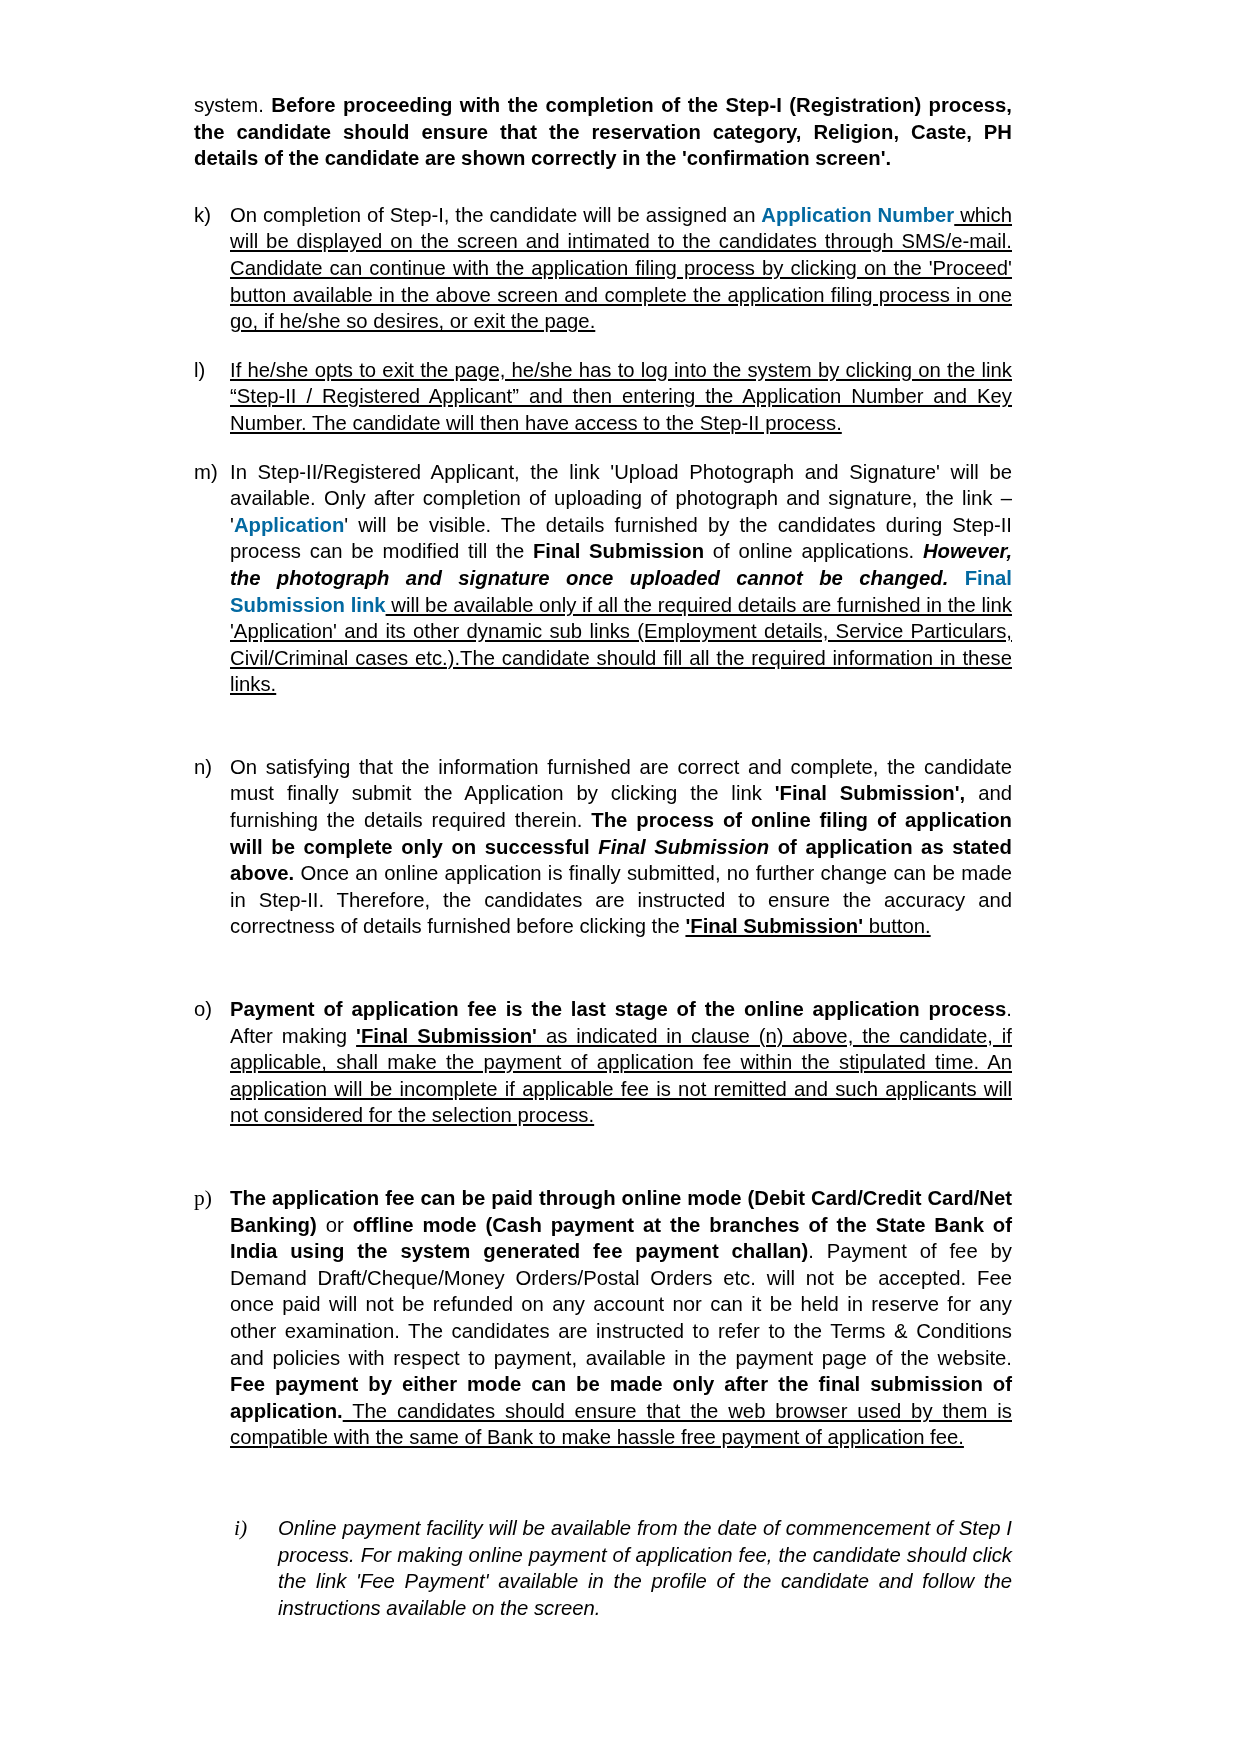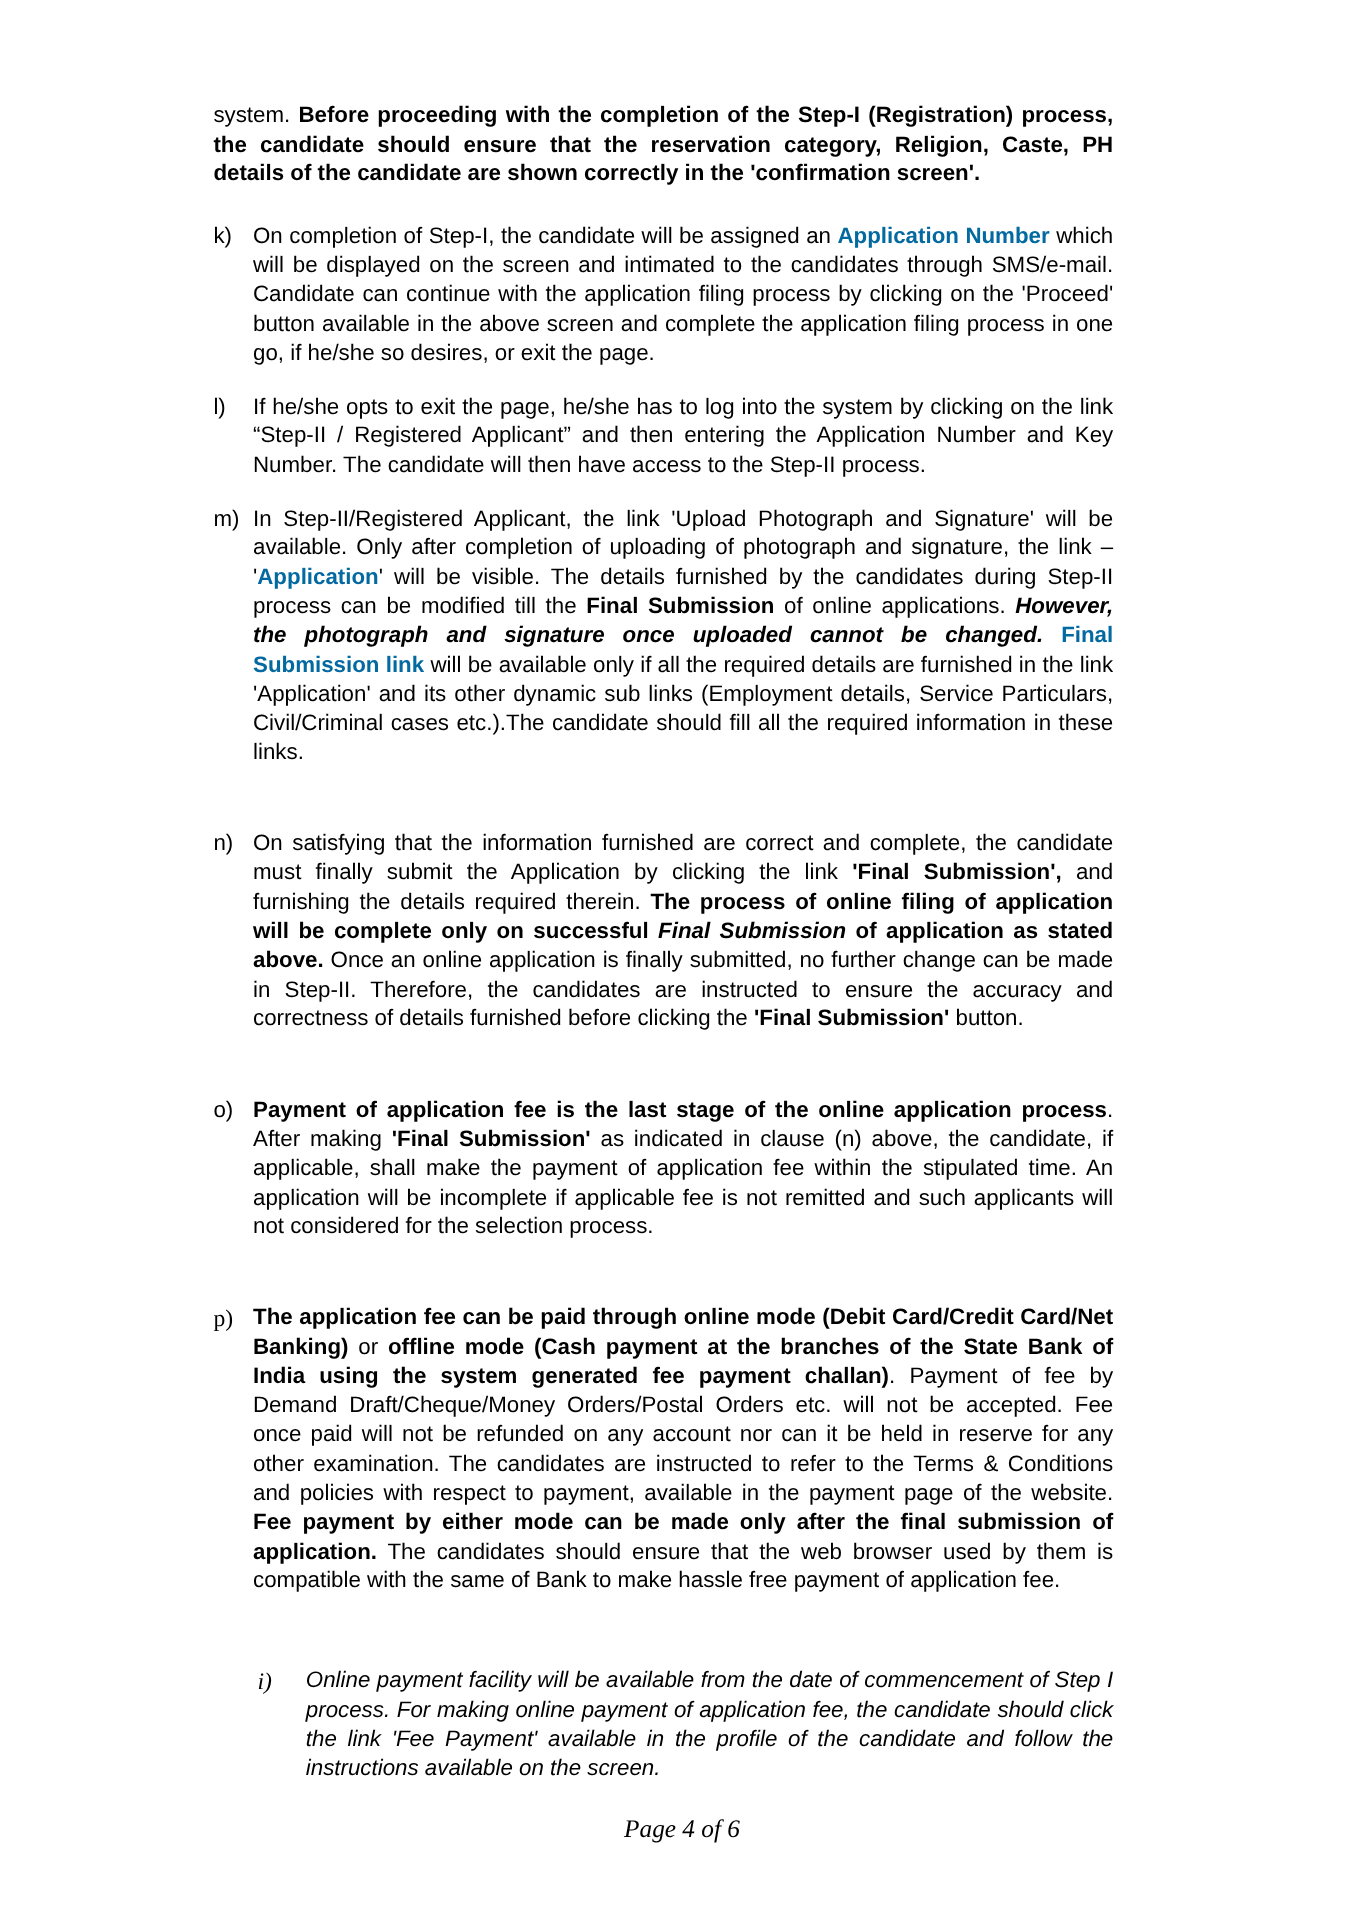--- a/index.html
+++ b/index.html
@@ -53,35 +53,35 @@
     font-family: "Liberation Serif", serif;
     font-style: italic;
     font-size: 21.5px;
   }
   .body-text {
     flex: 1 1 auto;
     text-align: justify;
     text-justify: inter-word;
     hyphens: none;
   }
-  .body-text > :last-child { margin-bottom: 0; }
+  .body-text > :last-child { margin-bottom: 0; text-decoration: underline; }
 
   
   .continuation {
     text-align: justify;
     text-justify: inter-word;
     font-size: 20.3px;
     line-height: 26.6px;
     margin: 0;
   }
 
   
   .b  { font-weight: bold; }
   .bi { font-weight: bold; font-style: italic; }
-  .bu { font-weight: bold; }
+  .bu { font-weight: bold; text-decoration: underline; }
   .blue-b    { color: #0369a1; font-weight: bold; }
   .blue-link { color: #000000; }
 
   
   .gap-sm { height: 22px; }
   .gap-md { height: 30px; }
   .gap-lg { height: 56px; }
   .gap-xl { height: 64px; }
 
   
@@ -167,15 +167,14 @@
 
     <div class="gap-xl"></div>
 
     <div class="subitem">
       <span class="marker italic-serif">i)</span>
       <span class="body-text">Online payment facility will be available from the date of commencement of Step I process. For making online payment of application fee, the candidate should click the link 'Fee Payment' available in the profile of the candidate and follow the instructions available on the screen.</span>
     </div>
 
   </div>
 
-  <div class="footer">Page 4 of 6</div>
 
 </div>
 
 </body></html>

